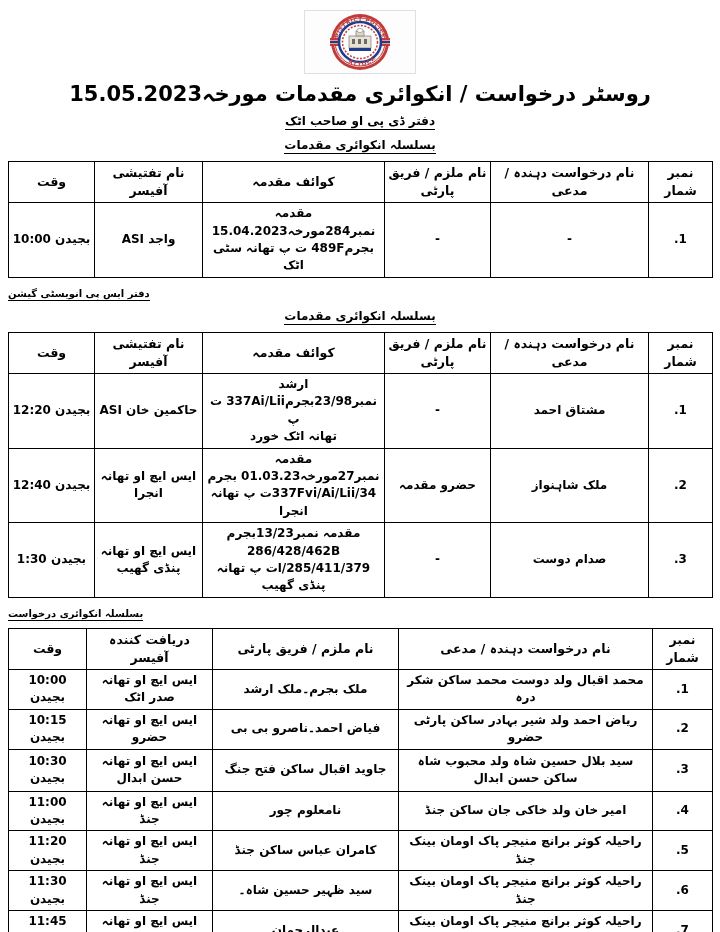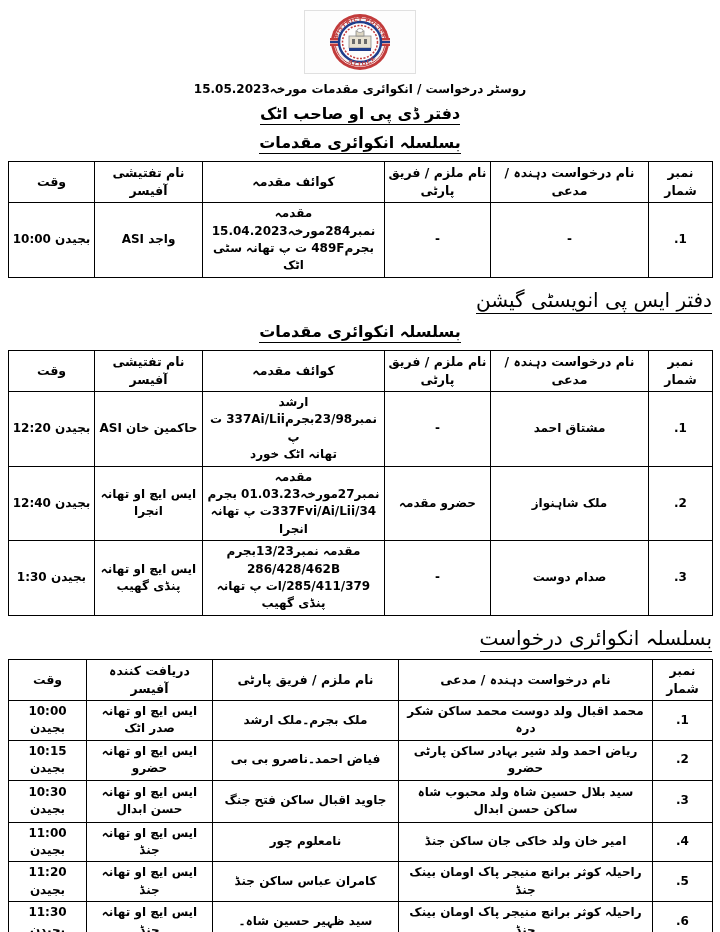--- a/index.html
+++ b/index.html
@@ -18,36 +18,36 @@
   .logo-box {
     width: 112px; height: 64px;
     border: 1px solid #e0e0e0;
     background: #fdfdfd;
     display: flex; align-items: center; justify-content: center;
   }
 
   
   .doc-title {
     margin-top: 8px;
-    font-size: 12px; font-weight: 700;
+    font-size: 21px; font-weight: 700;
     direction: rtl; text-align: center;
   }
   .sec-heading {
     margin-top: 10px;
-    font-size: 20px; font-weight: 400;
-    direction: rtl; text-align: right;
+    font-size: 10px; font-weight: 700;
+    direction: rtl; text-align: left;
   }
   .sec-heading span, .doc-sub span {
     display: inline-block;
     border-bottom: 1.5px solid #000;
     padding-bottom: 1px;
   }
   .doc-sub {
     margin-top: 8px;
-    font-size: 16px; font-weight: 700;
+    font-size: 12px; font-weight: 700;
     direction: rtl; text-align: center;
   }
 
   
   table.t {
     width: 704px;
     border-collapse: collapse;
     direction: rtl;
     margin-top: 7px;
     table-layout: fixed;

